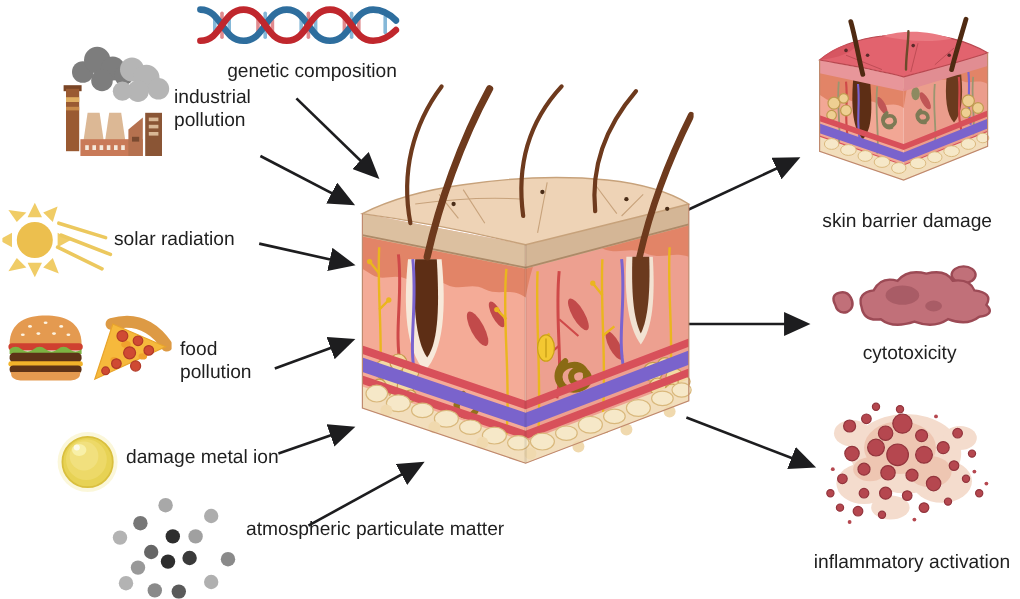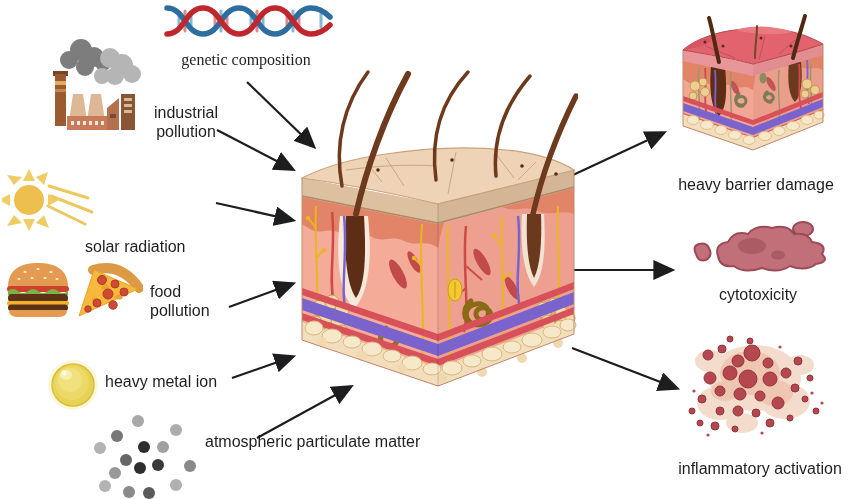--- a/index.html
+++ b/index.html
@@ -429,21 +429,21 @@
   <g fill="#b5474f">
     <circle cx="14" cy="58" r="1.6"></circle>
       <circle cx="100" cy="14" r="1.6"></circle>
       <circle cx="132" cy="60" r="1.6"></circle>
     <circle cx="28" cy="102" r="1.6"></circle>
       <circle cx="82" cy="100" r="1.6"></circle>
       <circle cx="142" cy="70" r="1.6"></circle>
   </g>
 </svg>
 
-<div class="label center" style="left:166px;top:50px;width:160px;font-family:Liberation Serif, serif;">genetic composition</div>
-<div class="label" style="left:145px;top:103px;width:82px;text-align:center;">industrial pollution</div>
-<div class="label" style="left:85px;top:190px;width:130px;margin-top:47px;">solar radiation</div>
+<div class="label center" style="left:180px;top:50px;width:160px;">genetic composition</div>
+<div class="label" style="left:145px;top:72px;width:82px;">industrial pollution</div>
+<div class="label" style="left:95px;top:190px;width:130px;">solar radiation</div>
 <div class="label" style="left:150px;top:282px;width:75px;">food pollution</div>
-<div class="label" style="left:105px;top:372px;width:140px;">heavy metal ion</div>
+<div class="label" style="left:105px;top:372px;width:140px;">damage metal ion</div>
 <div class="label" style="left:205px;top:432px;width:250px;">atmospheric particulate matter</div>
-<div class="label center" style="left:671px;top:175px;width:170px;">heavy barrier damage</div>
+<div class="label center" style="left:671px;top:175px;width:170px;">skin barrier damage</div>
 <div class="label center" style="left:683px;top:285px;width:150px;">cytotoxicity</div>
 <div class="label center" style="left:670px;top:459px;width:180px;">inflammatory activation</div>
 
 </body></html>

